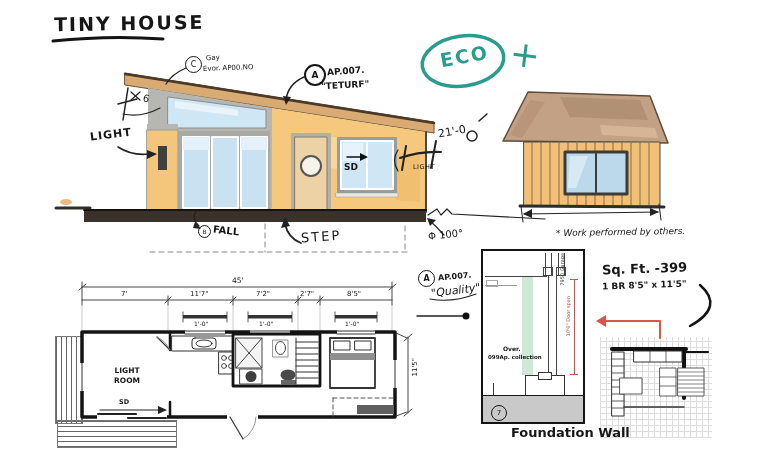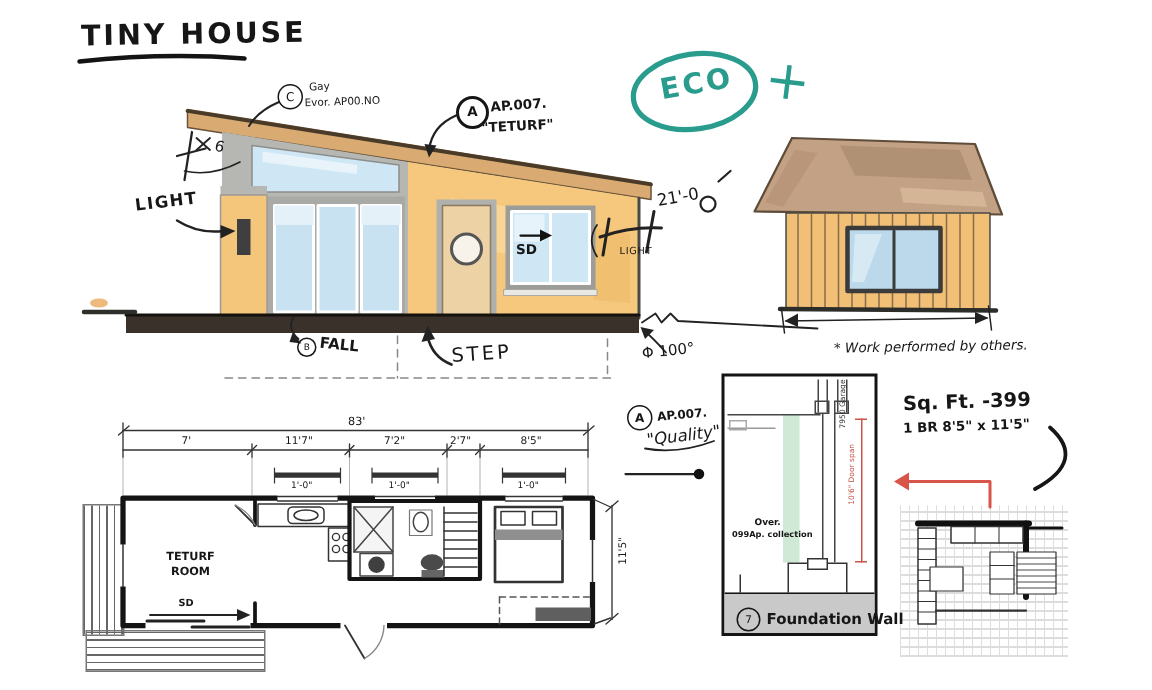--- a/index.html
+++ b/index.html
@@ -370,29 +370,29 @@
     <div class="ln" style="left:91px;top:28px;width:1px;height:96px;background:#cc5549;"></div>
     <div class="ln" style="left:87px;top:28px;width:8px;height:1px;background:#cc5549;"></div>
     <div class="ln" style="left:87px;top:123px;width:8px;height:1px;background:#cc5549;"></div>
     <div class="ln" style="left:10px;top:132px;width:1px;height:14px;background:#333;"></div>
     <span class="t" style="left:20px;top:94px;font-size:6px;font-weight:bold;">Over.</span>
     <span class="t" style="left:5px;top:103px;font-size:5.5px;font-weight:bold;">099Ap. collection</span>
     <span class="t vert" style="left:76px;top:2px;font-size:5px;color:#333;">7950 Garage</span>
     <span class="t vert red" style="left:82px;top:45px;font-size:5px;">10'6" Door span</span>
     <div class="caption-strip"></div>
     <span class="bubble" style="left:8px;top:154px;width:14px;height:14px;font-size:7px;border-width:1px;">7</span>
-    <span class="t" style="left:28px;top:157px;font-size:10px;font-weight:bold;">Foundation Wall</span>
+    <span class="t" style="left:28px;top:174px;font-size:13px;font-weight:bold;">Foundation Wall</span>
   </div>
 
-  <span class="t" style="left:232px;top:276px;font-size:7.5px;">83'</span>
+  <span class="t" style="left:232px;top:276px;font-size:7.5px;">45'</span>
   <span class="t" style="left:121px;top:290px;font-size:7px;">7'</span>
   <span class="t" style="left:190px;top:290px;font-size:7px;">11'7"</span>
   <span class="t" style="left:256px;top:290px;font-size:7px;">7'2"</span>
   <span class="t" style="left:300px;top:290px;font-size:7px;">2'7"</span>
   <span class="t" style="left:347px;top:290px;font-size:7px;">8'5"</span>
   <span class="t" style="left:194px;top:320px;font-size:6px;">1'-0"</span>
   <span class="t" style="left:259px;top:320px;font-size:6px;">1'-0"</span>
   <span class="t" style="left:345px;top:320px;font-size:6px;">1'-0"</span>
   <span class="t vert" style="left:411px;top:358px;font-size:7px;">11'5"</span>
-  <div class="t" style="left:103px;top:366px;width:48px;font-size:7.5px;font-weight:bold;text-align:center;white-space:normal;line-height:1.3;">TETURF ROOM</div>
+  <div class="t" style="left:103px;top:366px;width:48px;font-size:7.5px;font-weight:bold;text-align:center;white-space:normal;line-height:1.3;">LIGHT ROOM</div>
   <span class="t" style="left:119px;top:398px;font-size:6.5px;font-weight:bold;">SD</span>
 
 </div>
 
 </body></html>

